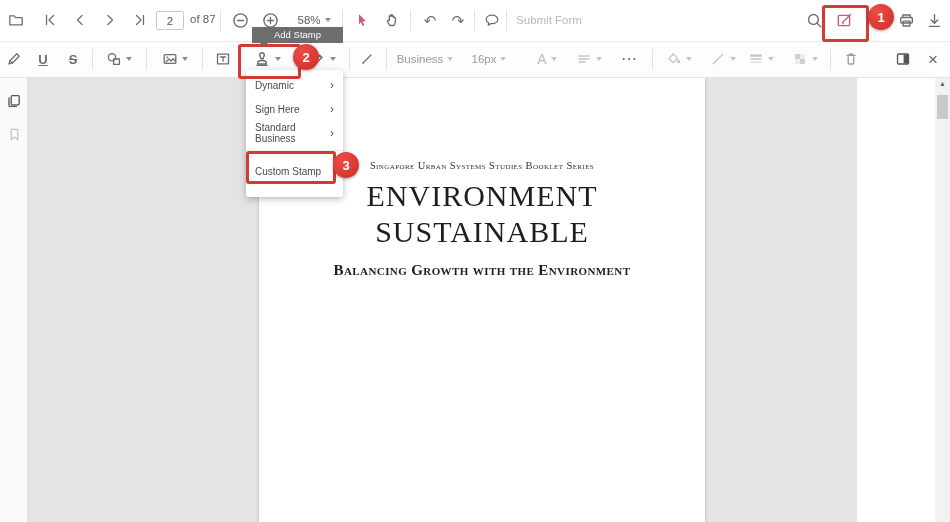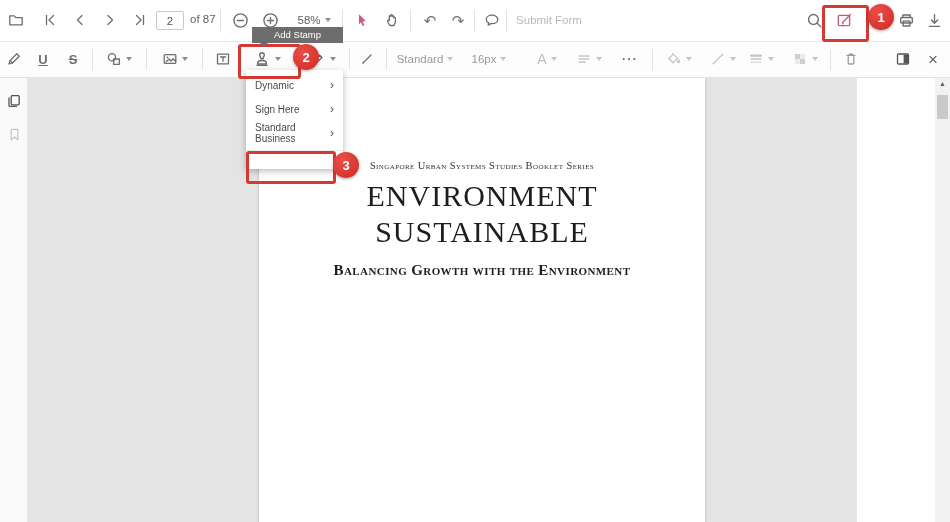--- a/index.html
+++ b/index.html
@@ -241,21 +241,21 @@
     </div>
     <div class="vsep" style="left:349px;"></div>
     <div class="tool" style="left:352px;width:30px;">
       <svg class="ic" width="16" height="16" viewBox="0 0 16 16">
         <path d="M4.5 11.5 L12 4"></path>
           <path d="M3.2 13 l2-.4 -1.6-1.6 z" class="fl"></path>
       </svg>
     </div>
     <div class="vsep" style="left:386px;"></div>
     <div class="tool" style="left:394px;width:62px;">
-      <span class="lbl mid">Standard</span>
+      <span class="lbl mid">Business</span>
       <span class="caret dis"></span>
     </div>
     <div class="tool" style="left:466px;width:46px;">
       <span class="lbl mid">16px</span>
       <span class="caret dis"></span>
     </div>
     <div class="tool" style="left:530px;width:34px;">
       <span class="letter dis" style="font-size:14px;">A</span>
       <span class="caret dis"></span>
     </div>
@@ -356,20 +356,23 @@
     </div>
     <div class="menu-item">
       <span>Sign Here</span>
       <span class="sub">›</span>
     </div>
     <div class="menu-item">
       <span>Standard Business</span>
       <span class="sub">›</span>
     </div>
     <div class="menu-sep"></div>
+    <div class="menu-item last">
+      <span>Custom Stamp</span>
+    </div>
   </div>
 
   <div class="tooltip">Add Stamp</div>
   <div class="tooltip-arrow"></div>
 
   <div class="hl-box" style="left:822px;top:5px;width:41px;height:31px;"></div>
   <div class="badge" style="left:868px;top:4px;">1</div>
 
   <div class="hl-box" style="left:238px;top:44px;width:57px;height:29px;"></div>
   <div class="badge" style="left:293px;top:44px;">2</div>

